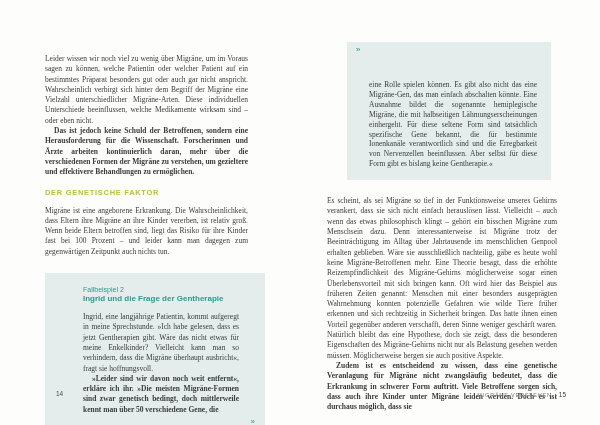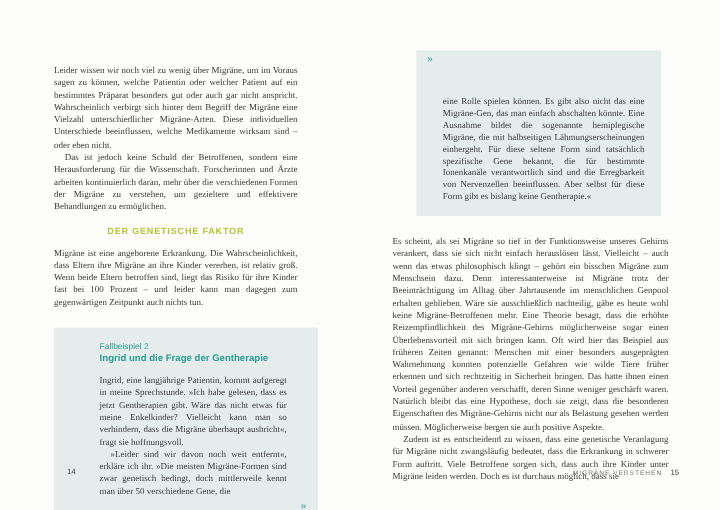--- a/index.html
+++ b/index.html
@@ -16,29 +16,28 @@
   .page-right { left: 327px; width: 230px; padding-top: 42px; }
 
   p.body {
     font-size: 7.5px;
     line-height: 10.3px;
     text-align: justify;
     margin: 0;
     hyphens: auto;
     -webkit-hyphens: auto;
   }
-  p.indent { text-indent: 9px; }
+  p.indent { text-indent: 9px; font-weight: bold; }
 
   .section-heading {
     font-family: "Liberation Sans", sans-serif;
     font-size: 7.5px;
     font-weight: bold;
     letter-spacing: 0.7px;
     color: var(--accent-lime, #b7c437);
-    text-align: center;
     margin: 10px 0 9px 0;
   }
 
   .case-box {
     background: var(--box-bg, #e4edec);
     position: relative;
     box-sizing: border-box;
   }
   .case-box-left {
     margin-top: 16px;

